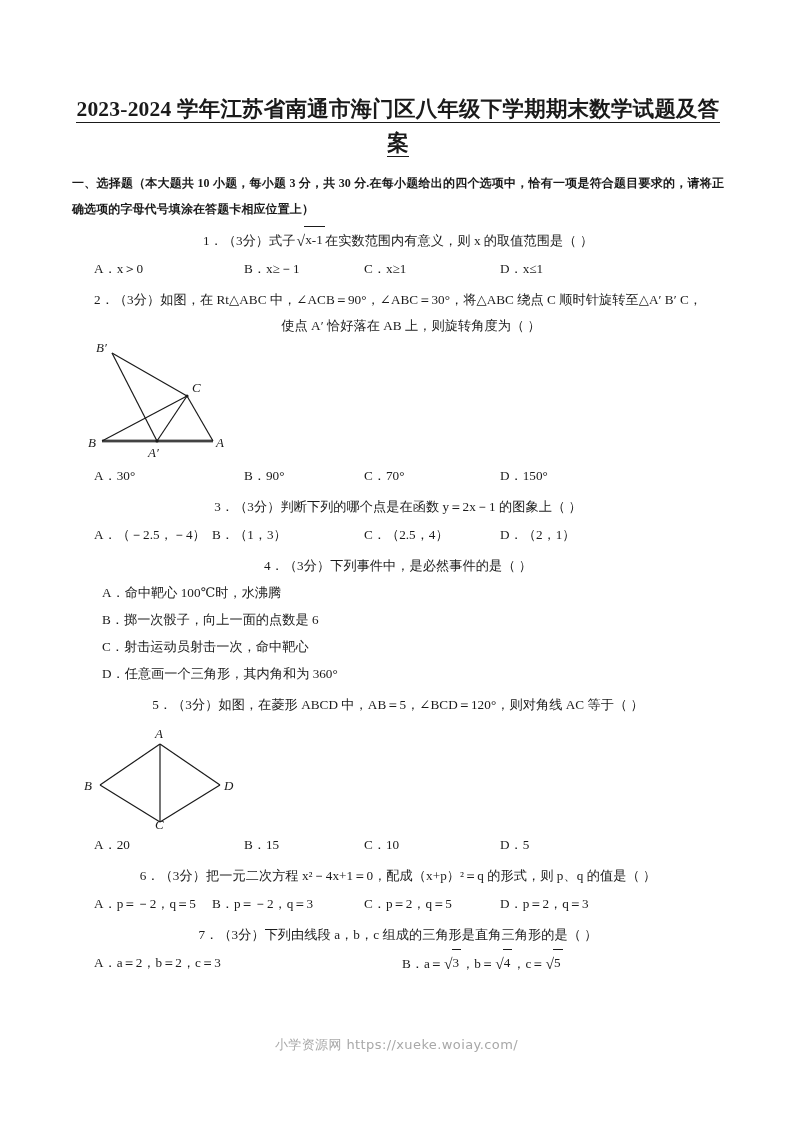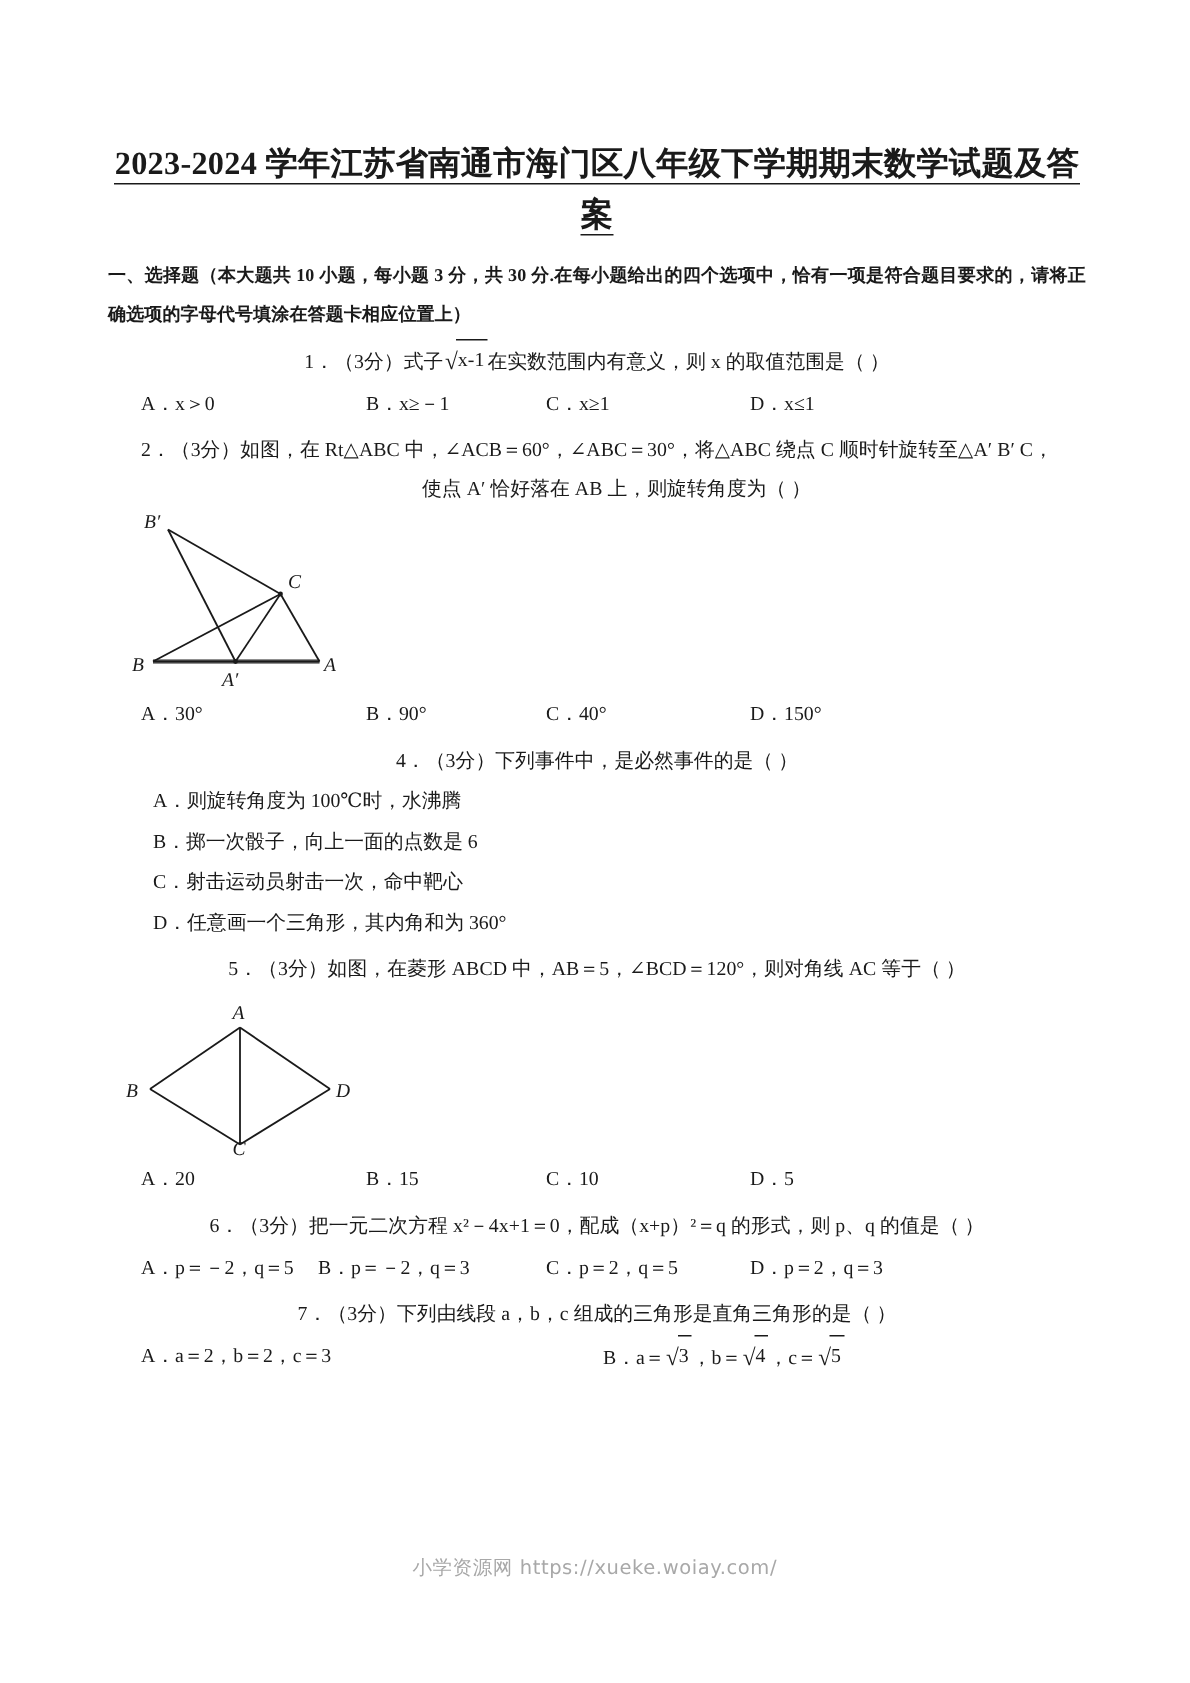--- a/index.html
+++ b/index.html
@@ -157,21 +157,21 @@
       <div class="opts">
         <span class="opt o1">A．x＞0</span>
         <span class="opt o2">B．x≥－1</span>
         <span class="opt o3">C．x≥1</span>
         <span class="opt o4">D．x≤1</span>
       </div>
     </div>
 
     <div class="q">
       <div class="q-stem">
-        <span>2．（3分）如图，在 Rt△ABC 中，∠ACB＝60°，∠ABC＝30°，将△ABC 绕点 C 顺时针旋转至△A′ B′ C，</span>
+        <span>2．（3分）如图，在 Rt△ABC 中，∠ACB＝90°，∠ABC＝30°，将△ABC 绕点 C 顺时针旋转至△A′ B′ C，</span>
         <span class="cont">使点 A′ 恰好落在 AB 上，则旋转角度为（      ）</span>
       </div>
 
       <div class="figure" style="margin-top:4px;height:118px;">
         <svg width="260" height="118" viewBox="0 0 260 118">
 
           <line x1="30" y1="98" x2="141" y2="98" stroke="#6b6b6b" stroke-width="3"></line>
 
           <line x1="30" y1="98" x2="141" y2="98" stroke="#1a1a1a" stroke-width="1.2"></line>
           <line x1="30" y1="98" x2="115" y2="53" stroke="#1a1a1a" stroke-width="1.2"></line>
@@ -188,30 +188,39 @@
           <text x="120" y="49" font-family="Liberation Serif, serif" font-size="13" font-style="italic" fill="#1a1a1a">C</text>
           <text x="16" y="104" font-family="Liberation Serif, serif" font-size="13" font-style="italic" fill="#1a1a1a">B</text>
           <text x="76" y="114" font-family="Liberation Serif, serif" font-size="13" font-style="italic" fill="#1a1a1a">A′</text>
           <text x="144" y="104" font-family="Liberation Serif, serif" font-size="13" font-style="italic" fill="#1a1a1a">A</text>
         </svg>
       </div>
 
       <div class="opts">
         <span class="opt o1">A．30°</span>
         <span class="opt o2">B．90°</span>
-        <span class="opt o3">C．40°</span>
+        <span class="opt o3">C．70°</span>
         <span class="opt o4">D．150°</span>
       </div>
     </div>
 
+    <div class="q">
+      <div class="q-stem">3．（3分）判断下列的哪个点是在函数 y＝2x－1 的图象上（      ）</div>
+      <div class="opts">
+        <span class="opt w1">A．（－2.5，－4）</span>
+        <span class="opt w2">B．（1，3）</span>
+        <span class="opt w3">C．（2.5，4）</span>
+        <span class="opt w4">D．（2，1）</span>
+      </div>
+    </div>
 
     <div class="q">
       <div class="q-stem">4．（3分）下列事件中，是必然事件的是（      ）</div>
       <div class="opt-stack">
-        <div class="opt-line">A．则旋转角度为 100℃时，水沸腾</div>
+        <div class="opt-line">A．命中靶心 100℃时，水沸腾</div>
         <div class="opt-line">B．掷一次骰子，向上一面的点数是 6</div>
         <div class="opt-line">C．射击运动员射击一次，命中靶心</div>
         <div class="opt-line">D．任意画一个三角形，其内角和为 360°</div>
       </div>
     </div>
 
     <div class="q">
       <div class="q-stem">5．（3分）如图，在菱形 ABCD 中，AB＝5，∠BCD＝120°，则对角线 AC 等于（      ）</div>
 
       <div class="figure" style="margin-top:4px;height:108px;">

